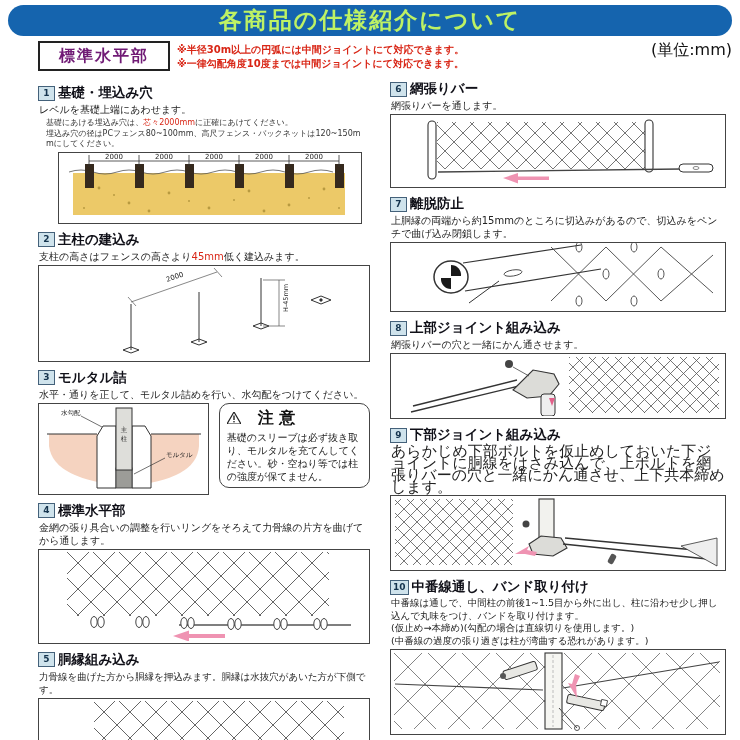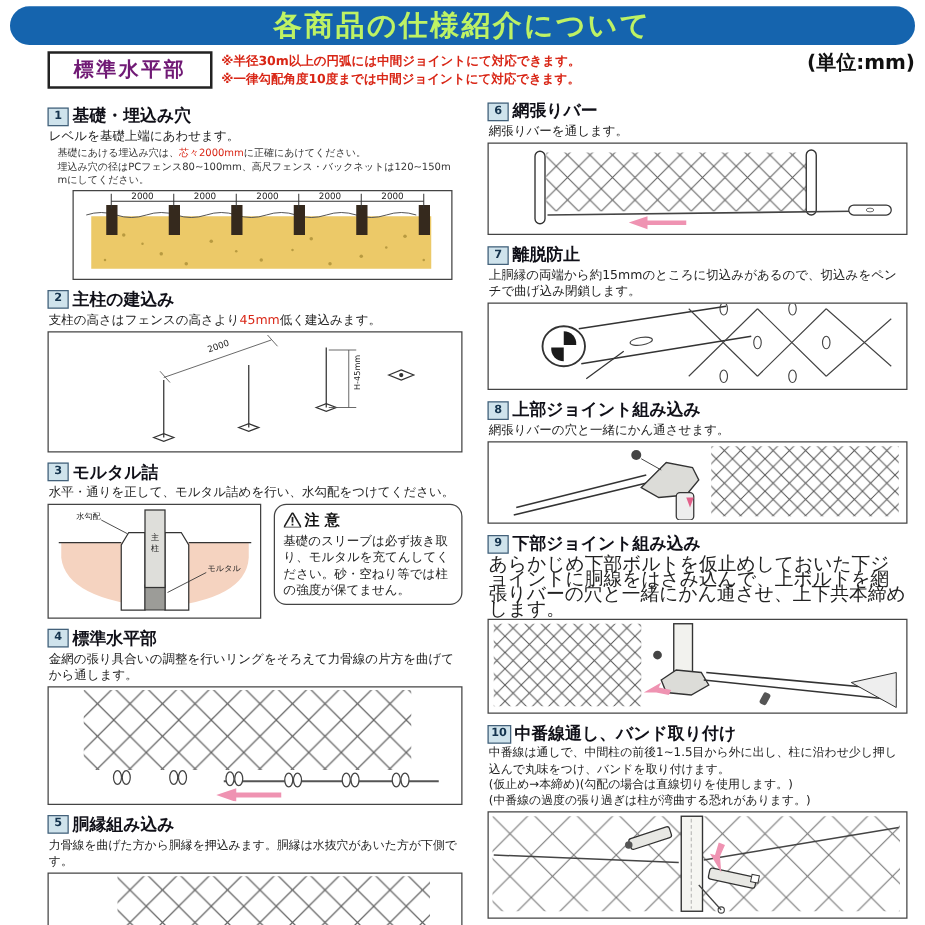--- a/index.html
+++ b/index.html
@@ -6,36 +6,36 @@
   #page{position:relative;width:740px;height:740px;background:#fff;overflow:hidden;
         font-family:"DejaVu Sans","Liberation Sans",sans-serif;color:#222;}
   
   .header-bar{position:absolute;left:8px;top:5px;width:724px;height:31px;border-radius:16px;
               background:#1564ae;display:flex;align-items:center;justify-content:center;}
   .header-bar .t{color:#bef264;font-size:23px;font-weight:bold;letter-spacing:2px;}
   .label-box{position:absolute;left:38px;top:41px;width:128px;height:26px;border:2px solid #222;
              display:flex;align-items:center;justify-content:center;font-size:16px;font-weight:bold;
              letter-spacing:2px;color:#701a75;background:#fff;}
   .top-notes{position:absolute;left:177px;top:43px;font-size:10px;line-height:14px;color:#d92616;font-weight:bold;}
-  .unit{position:absolute;right:8px;top:40px;font-size:16px;font-weight:bold;color:#111;}
+  .unit{position:absolute;right:8px;top:40px;font-size:16px;font-weight:normal;color:#111;}
   
   .col{position:absolute;}
   #col-left{left:38px;top:84px;width:332px;}
   #col-right{left:390px;top:80px;width:336px;}
   .section{margin-bottom:7px;}
   .sec-title{font-size:13.5px;font-weight:bold;color:#101018;display:flex;align-items:center;gap:3px;margin-bottom:1px;}
   .badge{display:inline-block;min-width:11px;padding:0 2px;height:13px;line-height:13px;
          background:#cfe3ec;border:1px solid #44617a;color:#15344e;font-size:9px;text-align:center;font-weight:bold;}
   .sec-desc{font-size:10px;color:#222;line-height:13px;word-break:break-all;margin:0 0 2px 1px;}
   .small-note{font-size:8px;line-height:10.5px;color:#333;margin:1px 4px 2px 8px;word-break:break-all;}
   .red{color:#d92616;}
   .diagram{border:1px solid #444;background:#fff;position:relative;overflow:hidden;}
   .row{display:flex;gap:10px;align-items:flex-start;}
   .caution{border:1.5px solid #444;border-radius:10px;padding:4px 7px;width:138px;background:#fff;}
-  .caution .ct{font-size:12px;font-weight:bold;color:#111;display:flex;align-items:center;gap:3px;margin-bottom:2px;}
+  .caution .ct{font-size:16px;font-weight:bold;color:#111;display:flex;align-items:center;gap:17px;margin-bottom:2px;}
   .caution .cb{font-size:10px;line-height:13px;color:#222;word-break:break-all;}
   svg{display:block;}
 </style>
 </head>
 <body>
 
 <svg width="0" height="0" style="position:absolute" aria-hidden="true">
   <defs>
     <pattern id="meshA" width="26" height="26" patternUnits="userSpaceOnUse">
       <path d="M0 0 L26 26 M26 0 L0 26" stroke="#666" stroke-width="1" fill="none"></path>

